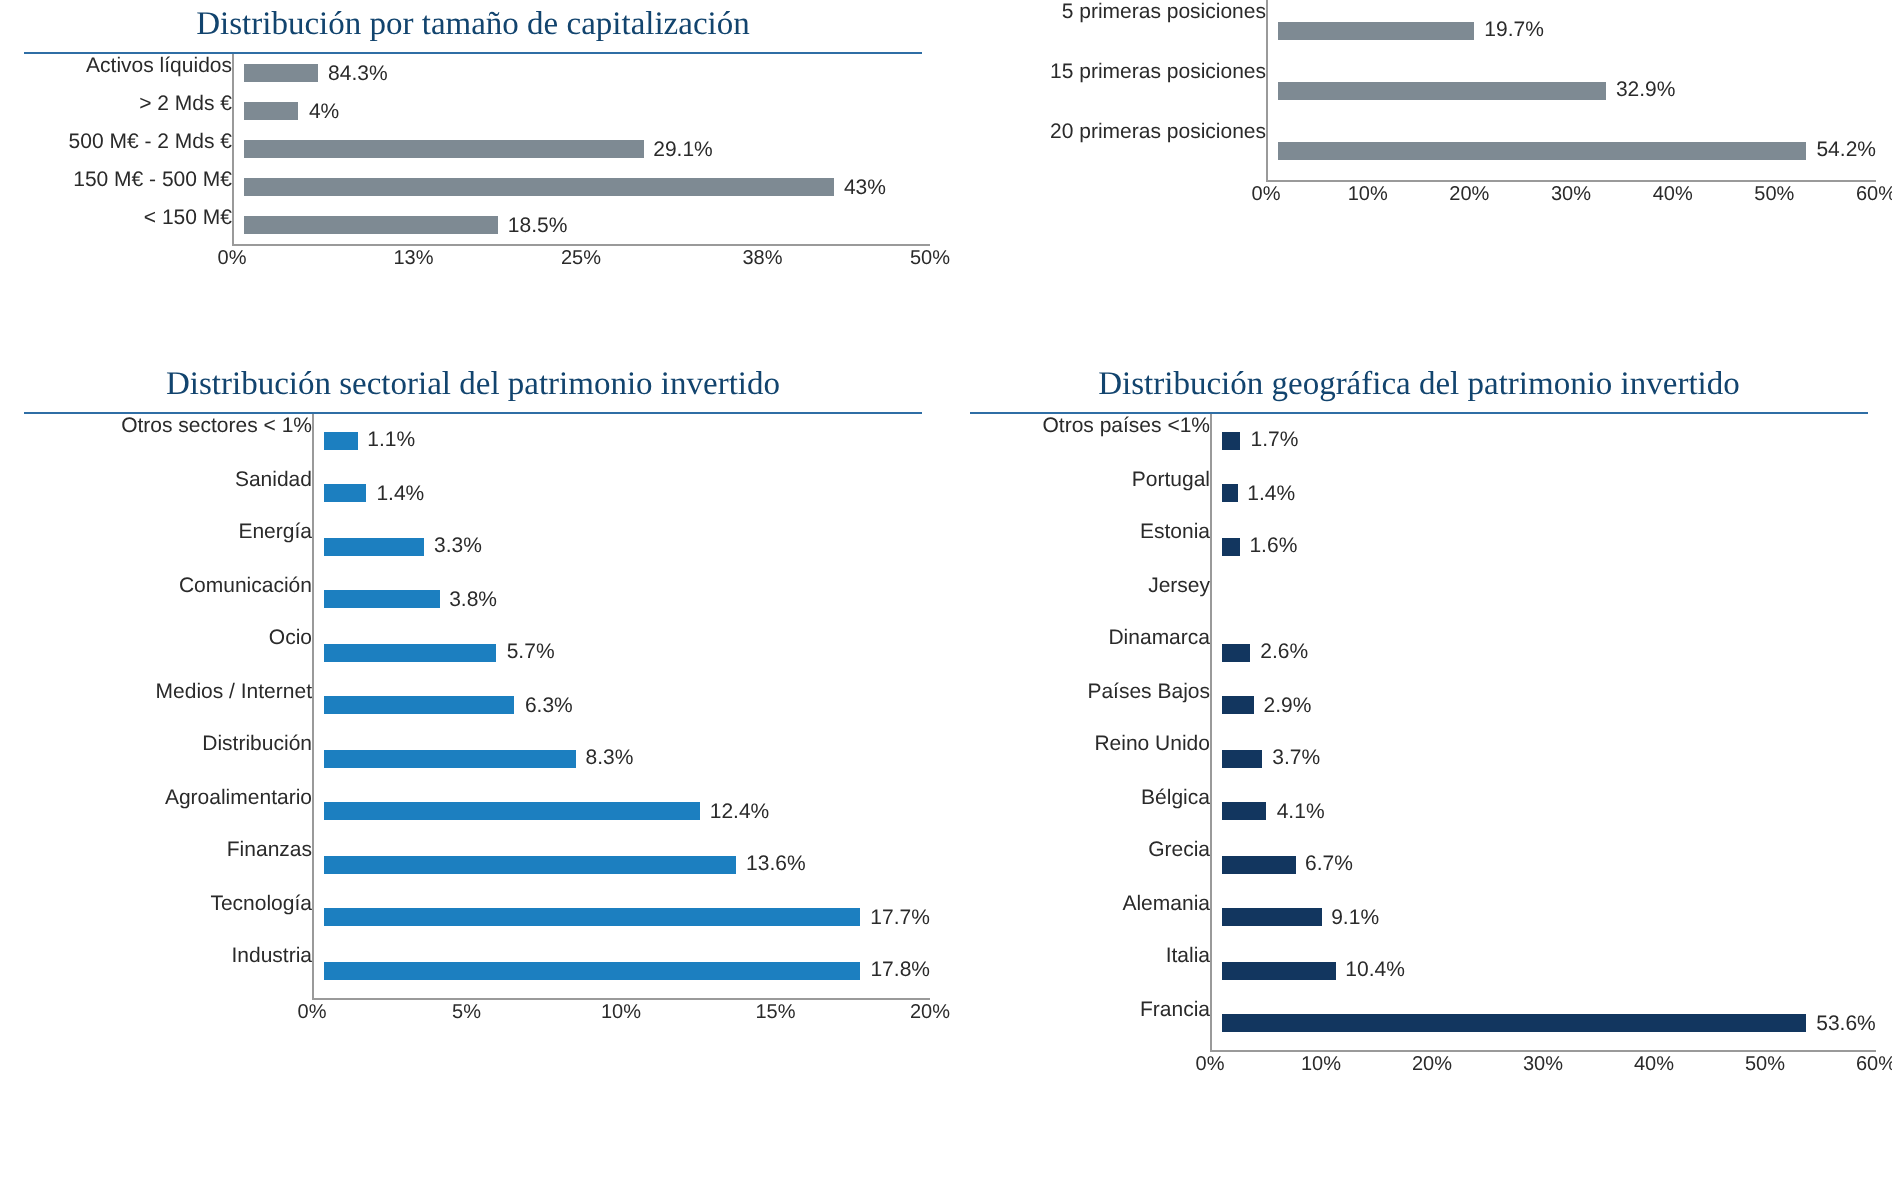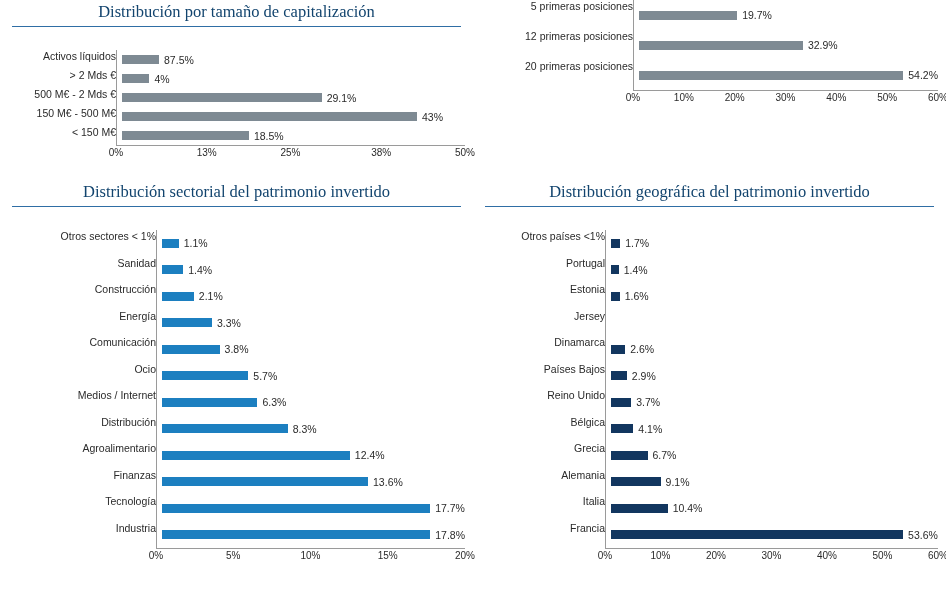--- a/index.html
+++ b/index.html
@@ -18,21 +18,21 @@
   }
   .panel{position:relative;box-sizing:border-box;padding:0 8px;}
   .panel-title{
     text-align:center;
     font-family:"Liberation Serif", serif;
     font-size:16.5px;
     color:#12446e;
     padding-top:2px;
     padding-bottom:4px;
     border-bottom:1.6px solid #2f6ea5;
-    margin:0 4px 23px 4px;
+    margin:0 4px 0 4px;
     white-space:nowrap;
   }
   .chart{position:relative;box-sizing:border-box;}
 
   
   .rows{position:relative;}
   .row{
     display:flex;
     width:100%;
     box-sizing:border-box;
@@ -96,21 +96,21 @@
 <div class="grid">
 
   <div class="panel" id="p1">
     <div class="panel-title">Distribución por tamaño de capitalización</div>
     <div class="chart">
       <div class="rows" style="position: relative;">
           <div class="row">
             <div class="cat">Activos  líquidos</div>
             <div class="barwrap">
               <span class="bar" style="width: 10.8%; background: rgb(126, 138, 147);"></span>
-              <span class="val">87.5%</span>
+              <span class="val">84.3%</span>
             </div>
           </div>
           <div class="row">
             <div class="cat">&gt; 2 Mds €</div>
             <div class="barwrap">
               <span class="bar" style="width: 8%; background: rgb(126, 138, 147);"></span>
               <span class="val">4%</span>
             </div>
           </div>
           <div class="row">
@@ -154,21 +154,21 @@
     <div class="chart">
       <div class="rows" style="position: relative;">
           <div class="row">
             <div class="cat">5 primeras posiciones</div>
             <div class="barwrap">
               <span class="bar" style="width: 32.8333%; background: rgb(126, 138, 147);"></span>
               <span class="val">19.7%</span>
             </div>
           </div>
           <div class="row">
-            <div class="cat">12 primeras posiciones</div>
+            <div class="cat">15 primeras posiciones</div>
             <div class="barwrap">
               <span class="bar" style="width: 54.8333%; background: rgb(126, 138, 147);"></span>
               <span class="val">32.9%</span>
             </div>
           </div>
           <div class="row">
             <div class="cat">20 primeras posiciones</div>
             <div class="barwrap">
               <span class="bar" style="width: 90.3333%; background: rgb(126, 138, 147);"></span>
               <span class="val">54.2%</span>
@@ -204,27 +204,20 @@
             </div>
           </div>
           <div class="row">
             <div class="cat">Sanidad</div>
             <div class="barwrap">
               <span class="bar" style="width: 7%; background: rgb(28, 127, 192);"></span>
               <span class="val">1.4%</span>
             </div>
           </div>
           <div class="row">
-            <div class="cat">Construcción</div>
-            <div class="barwrap">
-              <span class="bar" style="width: 10.5%; background: rgb(28, 127, 192);"></span>
-              <span class="val">2.1%</span>
-            </div>
-          </div>
-          <div class="row">
             <div class="cat">Energía</div>
             <div class="barwrap">
               <span class="bar" style="width: 16.5%; background: rgb(28, 127, 192);"></span>
               <span class="val">3.3%</span>
             </div>
           </div>
           <div class="row">
             <div class="cat">Comunicación</div>
             <div class="barwrap">
               <span class="bar" style="width: 19%; background: rgb(28, 127, 192);"></span>

